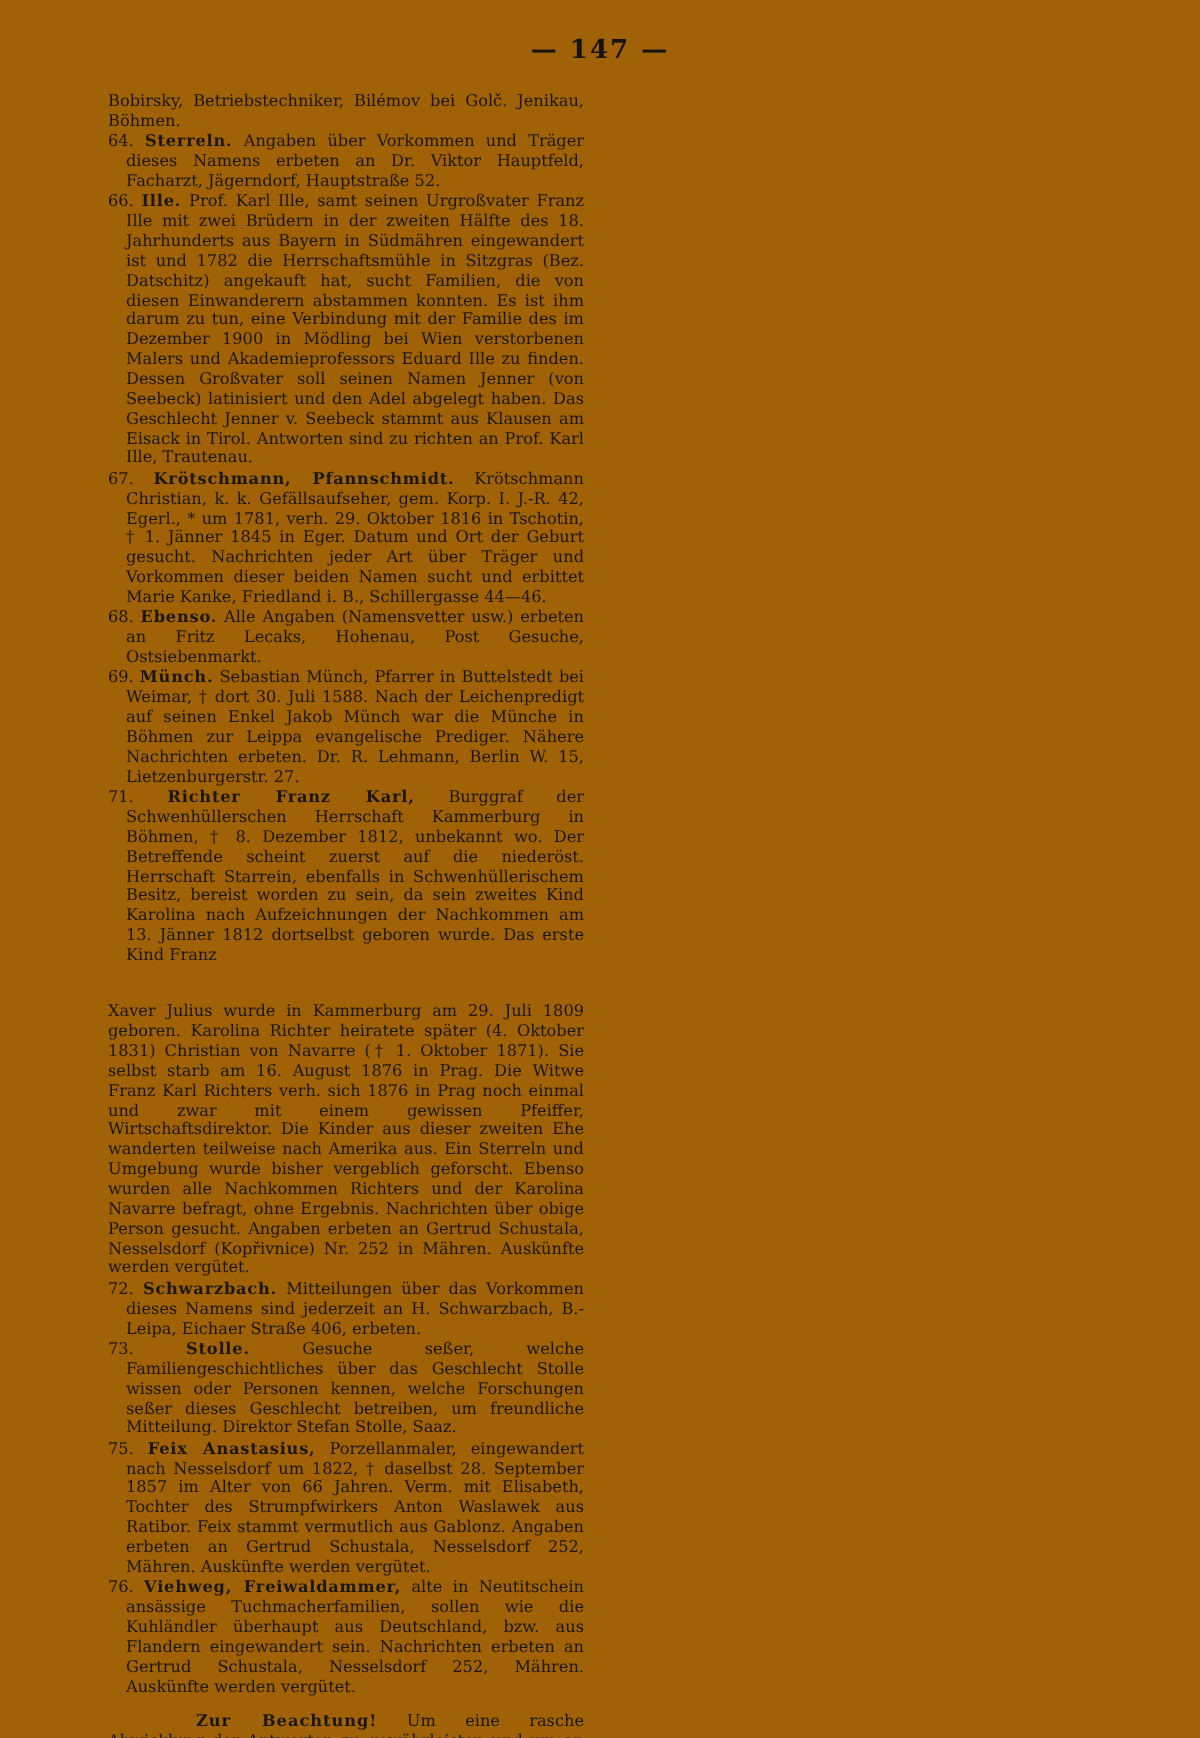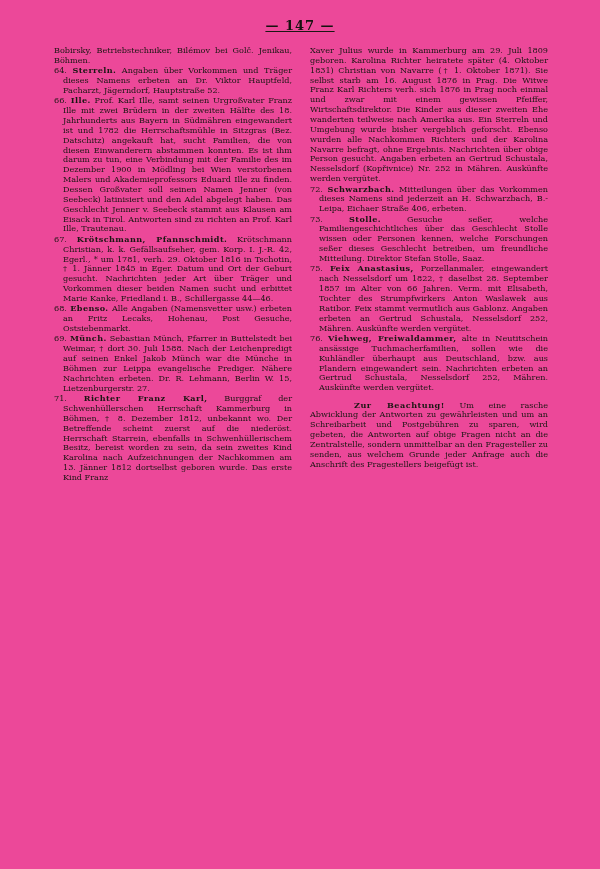--- a/index.html
+++ b/index.html
@@ -11,41 +11,41 @@
     height: 869px;
     background: #f3f1ec;
     font-family: "DejaVu Serif", serif;
     color: #1a1713;
   }
   .page {
     position: relative;
     width: 600px;
     height: 869px;
     box-sizing: border-box;
-    background: #ec4899;
+    background: #a16207;
     overflow: hidden;
-    text-decoration: underline;
   }
   .page-number {
     text-align: center;
     font-size: 13px;
     font-weight: bold;
     letter-spacing: 1px;
     padding-top: 18px;
     padding-bottom: 6px;
     color: #15120f;
   }
   .columns {
     position: absolute;
     top: 46px;
     left: 54px;
     right: 44px;
     bottom: 26px;
     display: flex;
     gap: 18px;
+    flex-direction: column;
   }
   .col {
     width: 238px;
     font-size: 8.1px;
     line-height: 1.22;
     text-align: justify;
     text-justify: inter-word;
     hyphens: auto;
     -webkit-hyphens: auto;
   }

